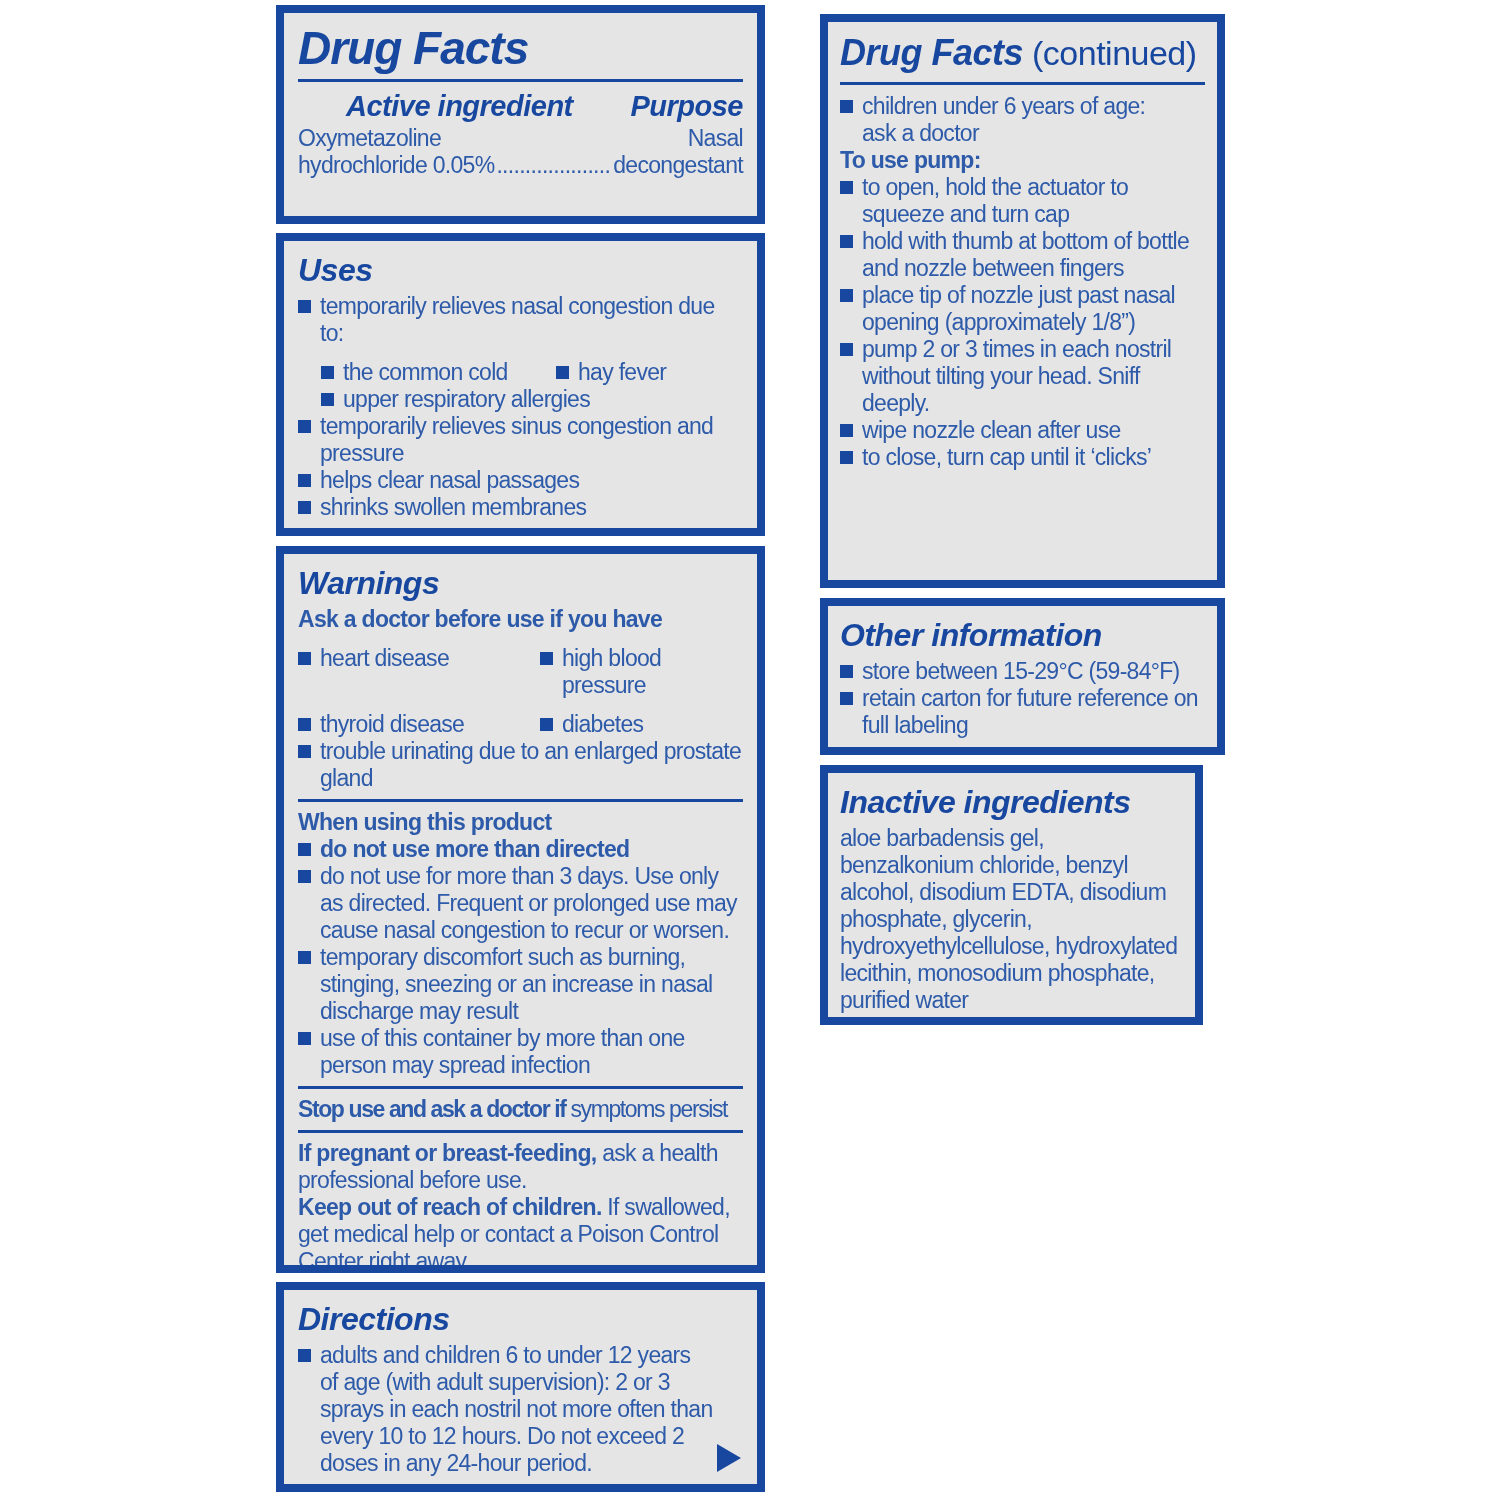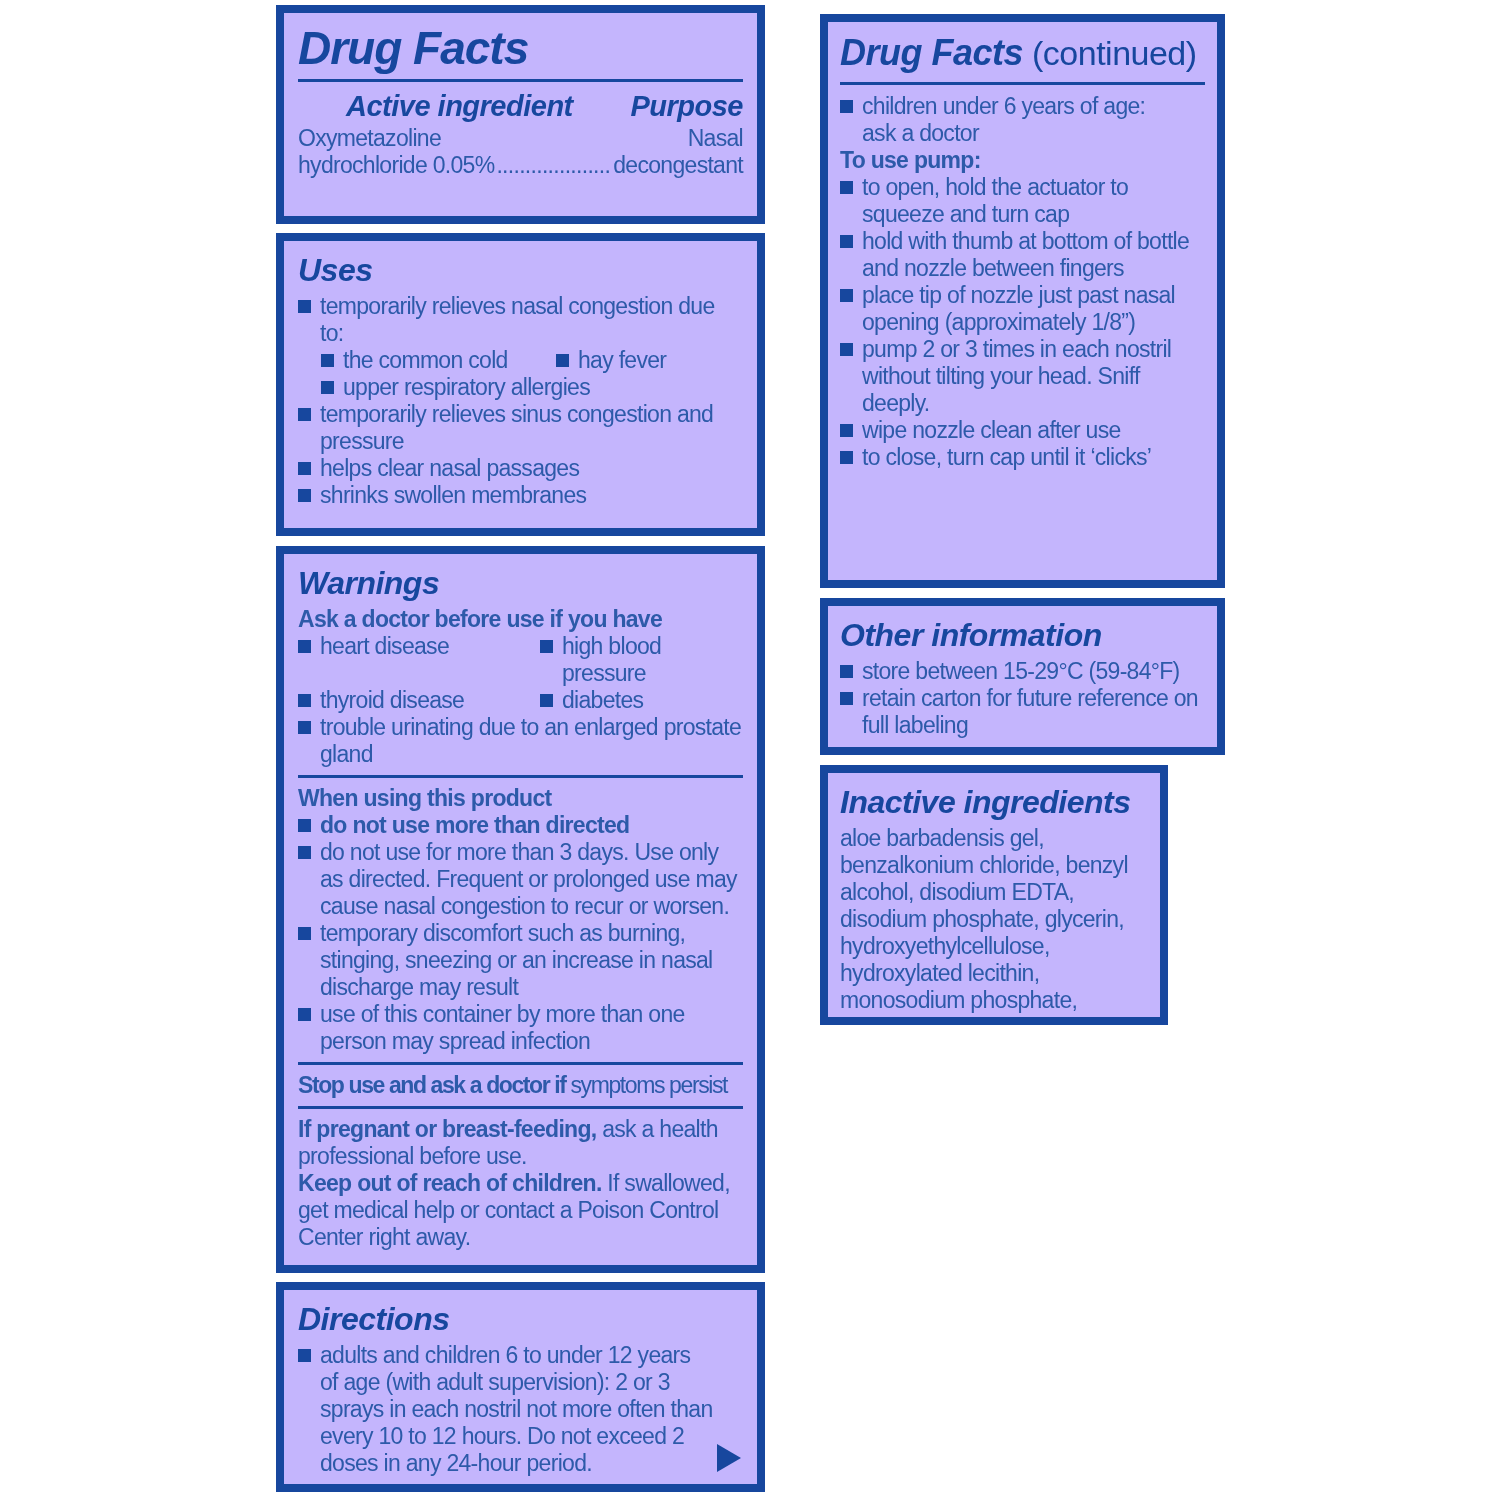--- a/index.html
+++ b/index.html
@@ -5,21 +5,21 @@
   :root{
     --accent:#17479e;
     --body:#2d5aa9;
   }
   html,body{margin:0;padding:0;background:#fff;}
   .canvas{
     position:relative;width:1500px;height:1500px;background:#fff;
     font-family:"Liberation Sans",sans-serif;color:var(--body);
   }
   .box{
-    position:absolute;box-sizing:border-box;background:#c4b5fd;
+    position:absolute;box-sizing:border-box;background:#e5e5e5;
     border:8px solid var(--accent);padding:8px 14px 8px 14px;
     overflow:hidden;
   }
   .title{
     font-size:46px;font-weight:bold;font-style:italic;color:var(--accent);
     letter-spacing:-1px;line-height:50px;margin-top:2px;
   }
   .title-sm{
     font-size:36px;font-weight:bold;font-style:italic;color:var(--accent);
     letter-spacing:-0.5px;line-height:45px;white-space:nowrap;
@@ -35,21 +35,21 @@
   .h3{font-size:29px;font-weight:bold;font-style:italic;color:var(--accent);letter-spacing:-0.5px;margin-left:48px;}
   .body-t{font-size:23px;line-height:27px;letter-spacing:-0.7px;}
   .bold{font-weight:bold;}
   .row{display:flex;justify-content:space-between;}
   .leader{display:flex;align-items:baseline;}
   .leader .dots{flex:1;overflow:hidden;white-space:nowrap;margin:0 2px;}
   .bullet{display:flex;align-items:flex-start;}
   .sq{flex:none;width:13px;height:13px;background:var(--accent);margin:7px 9px 0 0;}
   .btxt{flex:1;min-width:0;}
   .sub{margin-left:23px;}
-  .cols{display:flex;}
+  .cols{display:flex;margin-top:12px;}
   .col-u{width:235px;flex:none;}
   .col-w{width:242px;flex:none;}
   .tight{letter-spacing:-1.4px;white-space:nowrap;}
   .prewrap{white-space:pre-line;}
   .arrow{
     position:absolute;right:16px;bottom:12px;width:0;height:0;
     border-left:24px solid var(--accent);
     border-top:14px solid transparent;border-bottom:14px solid transparent;
   } .mt2{margin-top:2px;}
 </style>
@@ -219,18 +219,18 @@
     <div class="bullet body-t">
       <span class="sq"></span>
       <span class="btxt">store between 15-29°C (59-84°F)</span>
     </div>
     <div class="bullet body-t">
       <span class="sq"></span>
       <span class="btxt">retain carton for future reference on full labeling</span>
     </div>
   </div>
 
-  <div class="box" style="left:820px;top:765px;width:348px;height:260px;padding-left:12px;padding-right:12px;">
+  <div class="box" style="left:820px;top:765px;width:383px;height:260px;padding-left:12px;padding-right:12px;">
     <div class="h2">Inactive ingredients</div>
     <div class="body-t">aloe barbadensis gel, benzalkonium chloride, benzyl alcohol, disodium EDTA, disodium phosphate, glycerin, hydroxyethylcellulose, hydroxylated lecithin, monosodium phosphate, purified water</div>
   </div>
 
 </div>
 
 </body></html>

